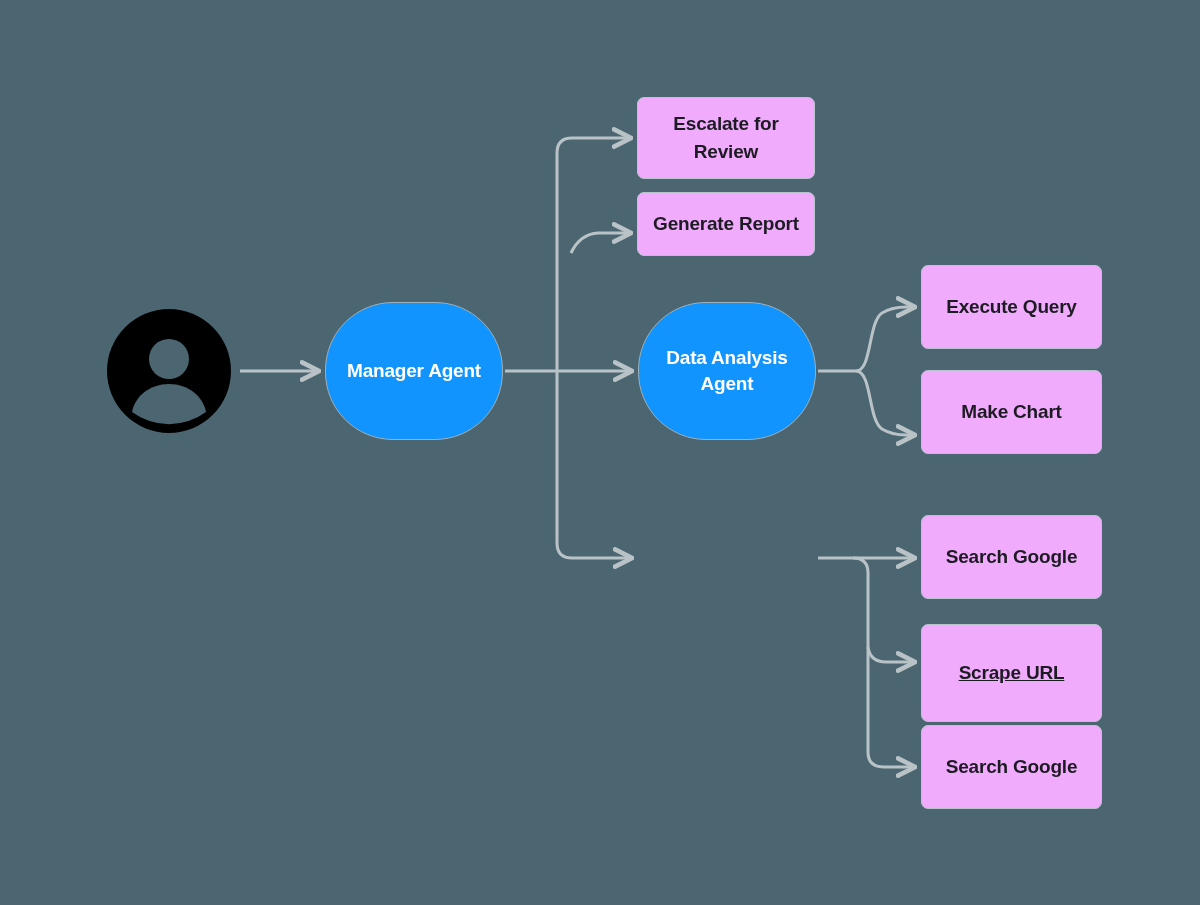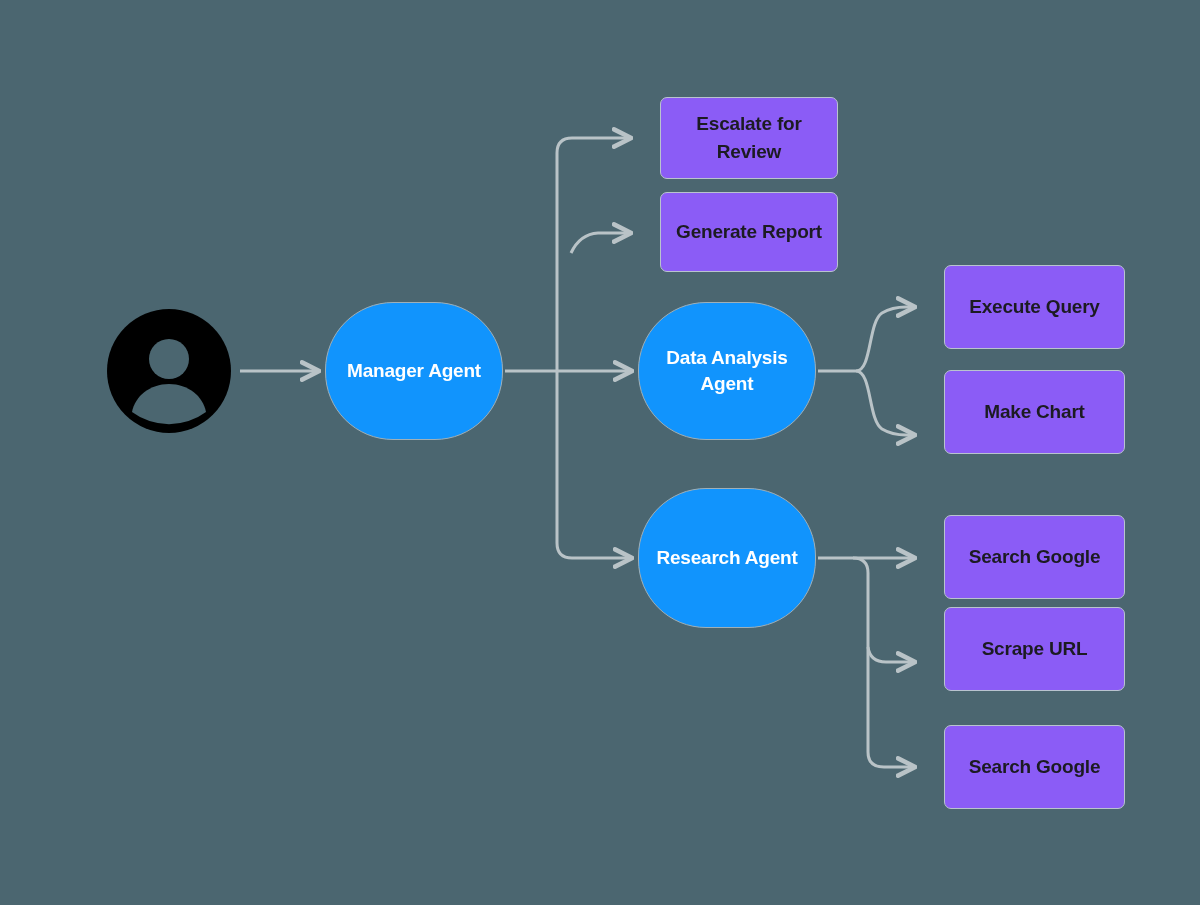--- a/index.html
+++ b/index.html
@@ -40,29 +40,28 @@
     background: #1194fd;
     border-radius: 68px;
     border: 1px solid #9fb0b8;
     color: #ffffff;
     font-weight: bold;
     font-size: 19px;
     line-height: 1.35;
     letter-spacing: -0.2px;
   }
   .tool-node {
-    background: #8b5cf6;
+    background: #f0abfc;
     border-radius: 7px;
     border: 1px solid #b9c3cf;
     color: #1c1b22;
     font-weight: bold;
     font-size: 19px;
     line-height: 1.45;
     letter-spacing: -0.2px;
-    margin-left: 23px;
   }
   .node-label {
     display: block;
     padding: 0 12px;
     white-space: pre-line;
   }
   .avatar {
     position: absolute;
     width: 124px;
     height: 124px;
@@ -117,46 +116,43 @@
 
   <div class="node agent-node" style="left:325px; top:302px; width:178px; height:138px;justify-content:center;">
     <span class="node-label">Manager Agent</span>
   </div>
 
   <div class="node agent-node" style="left:638px; top:302px; width:178px; height:138px;align-items:center;">
     <span class="node-label">Data Analysis
 Agent</span>
   </div>
 
-  <div class="node agent-node" style="left:638px; top:488px; width:178px; height:140px;">
-    <span class="node-label">Research Agent</span>
-  </div>
 
   <div class="node tool-node" style="left:637px; top:97px; width:178px; height:82px;">
     <span class="node-label">Escalate for
 Review</span>
   </div>
 
-  <div class="node tool-node" style="left:637px; top:192px; width:178px; height:80px;">
+  <div class="node tool-node" style="left:637px; top:192px; width:178px; height:64px;">
     <span class="node-label">Generate Report</span>
   </div>
 
   <div class="node tool-node" style="left:921px; top:265px; width:181px; height:84px;">
     <span class="node-label">Execute Query</span>
   </div>
 
   <div class="node tool-node" style="left:921px; top:370px; width:181px; height:84px;">
     <span class="node-label">Make Chart</span>
   </div>
 
   <div class="node tool-node" style="left:921px; top:515px; width:181px; height:84px;">
     <span class="node-label">Search Google</span>
   </div>
 
-  <div class="node tool-node" style="left:921px; top:607px; width:181px; height:84px;">
+  <div class="node tool-node" style="left:921px; top:624px; width:181px; height:98px;text-decoration:underline;">
     <span class="node-label">Scrape URL</span>
   </div>
 
   <div class="node tool-node" style="left:921px; top:725px; width:181px; height:84px;">
     <span class="node-label">Search Google</span>
   </div>
 
 </div>
 
 </body></html>

